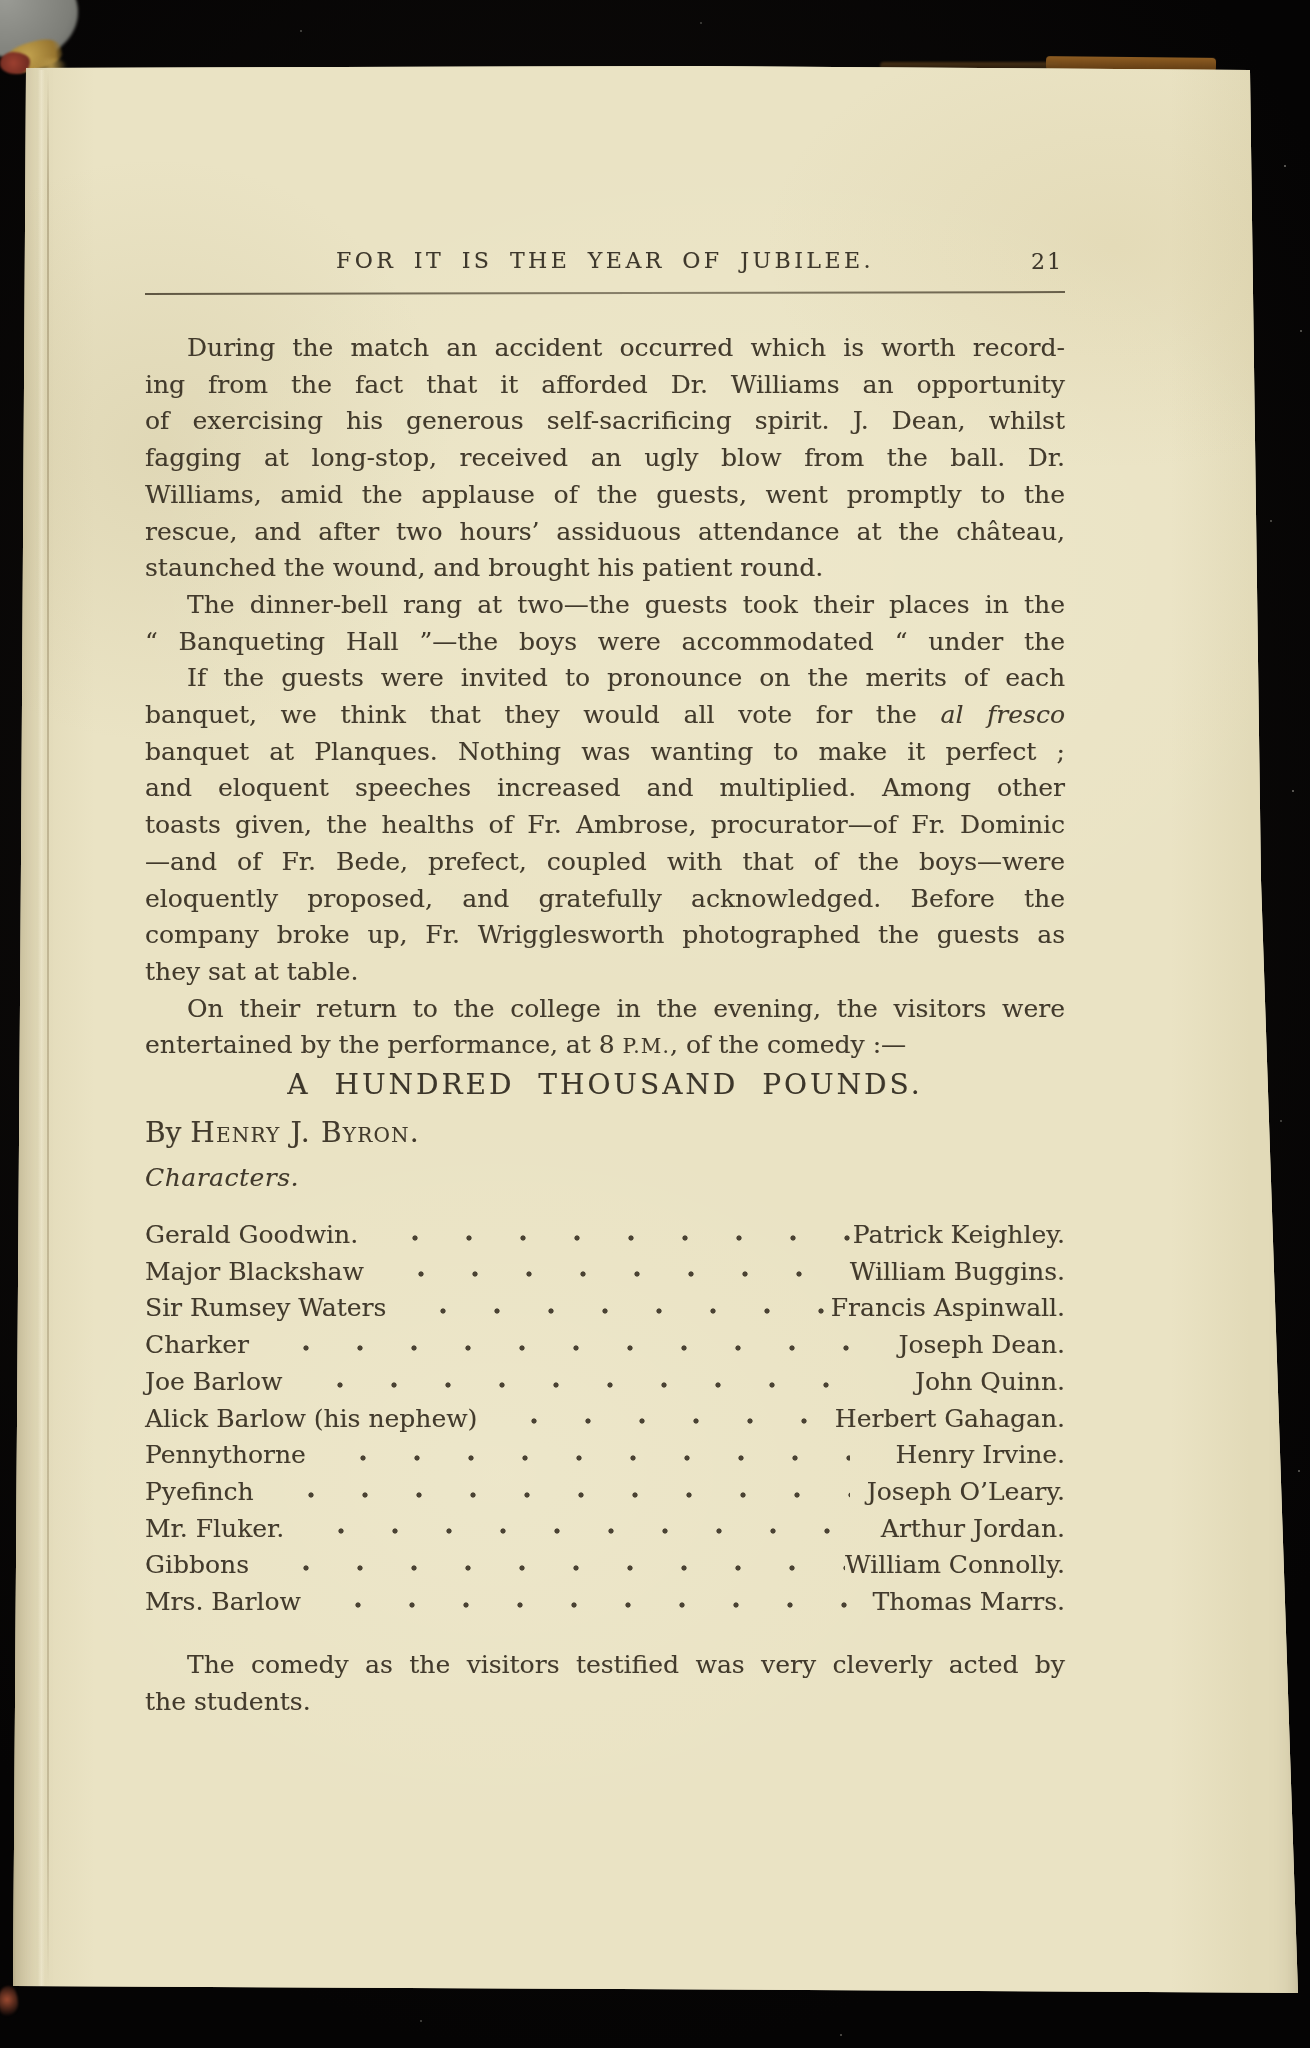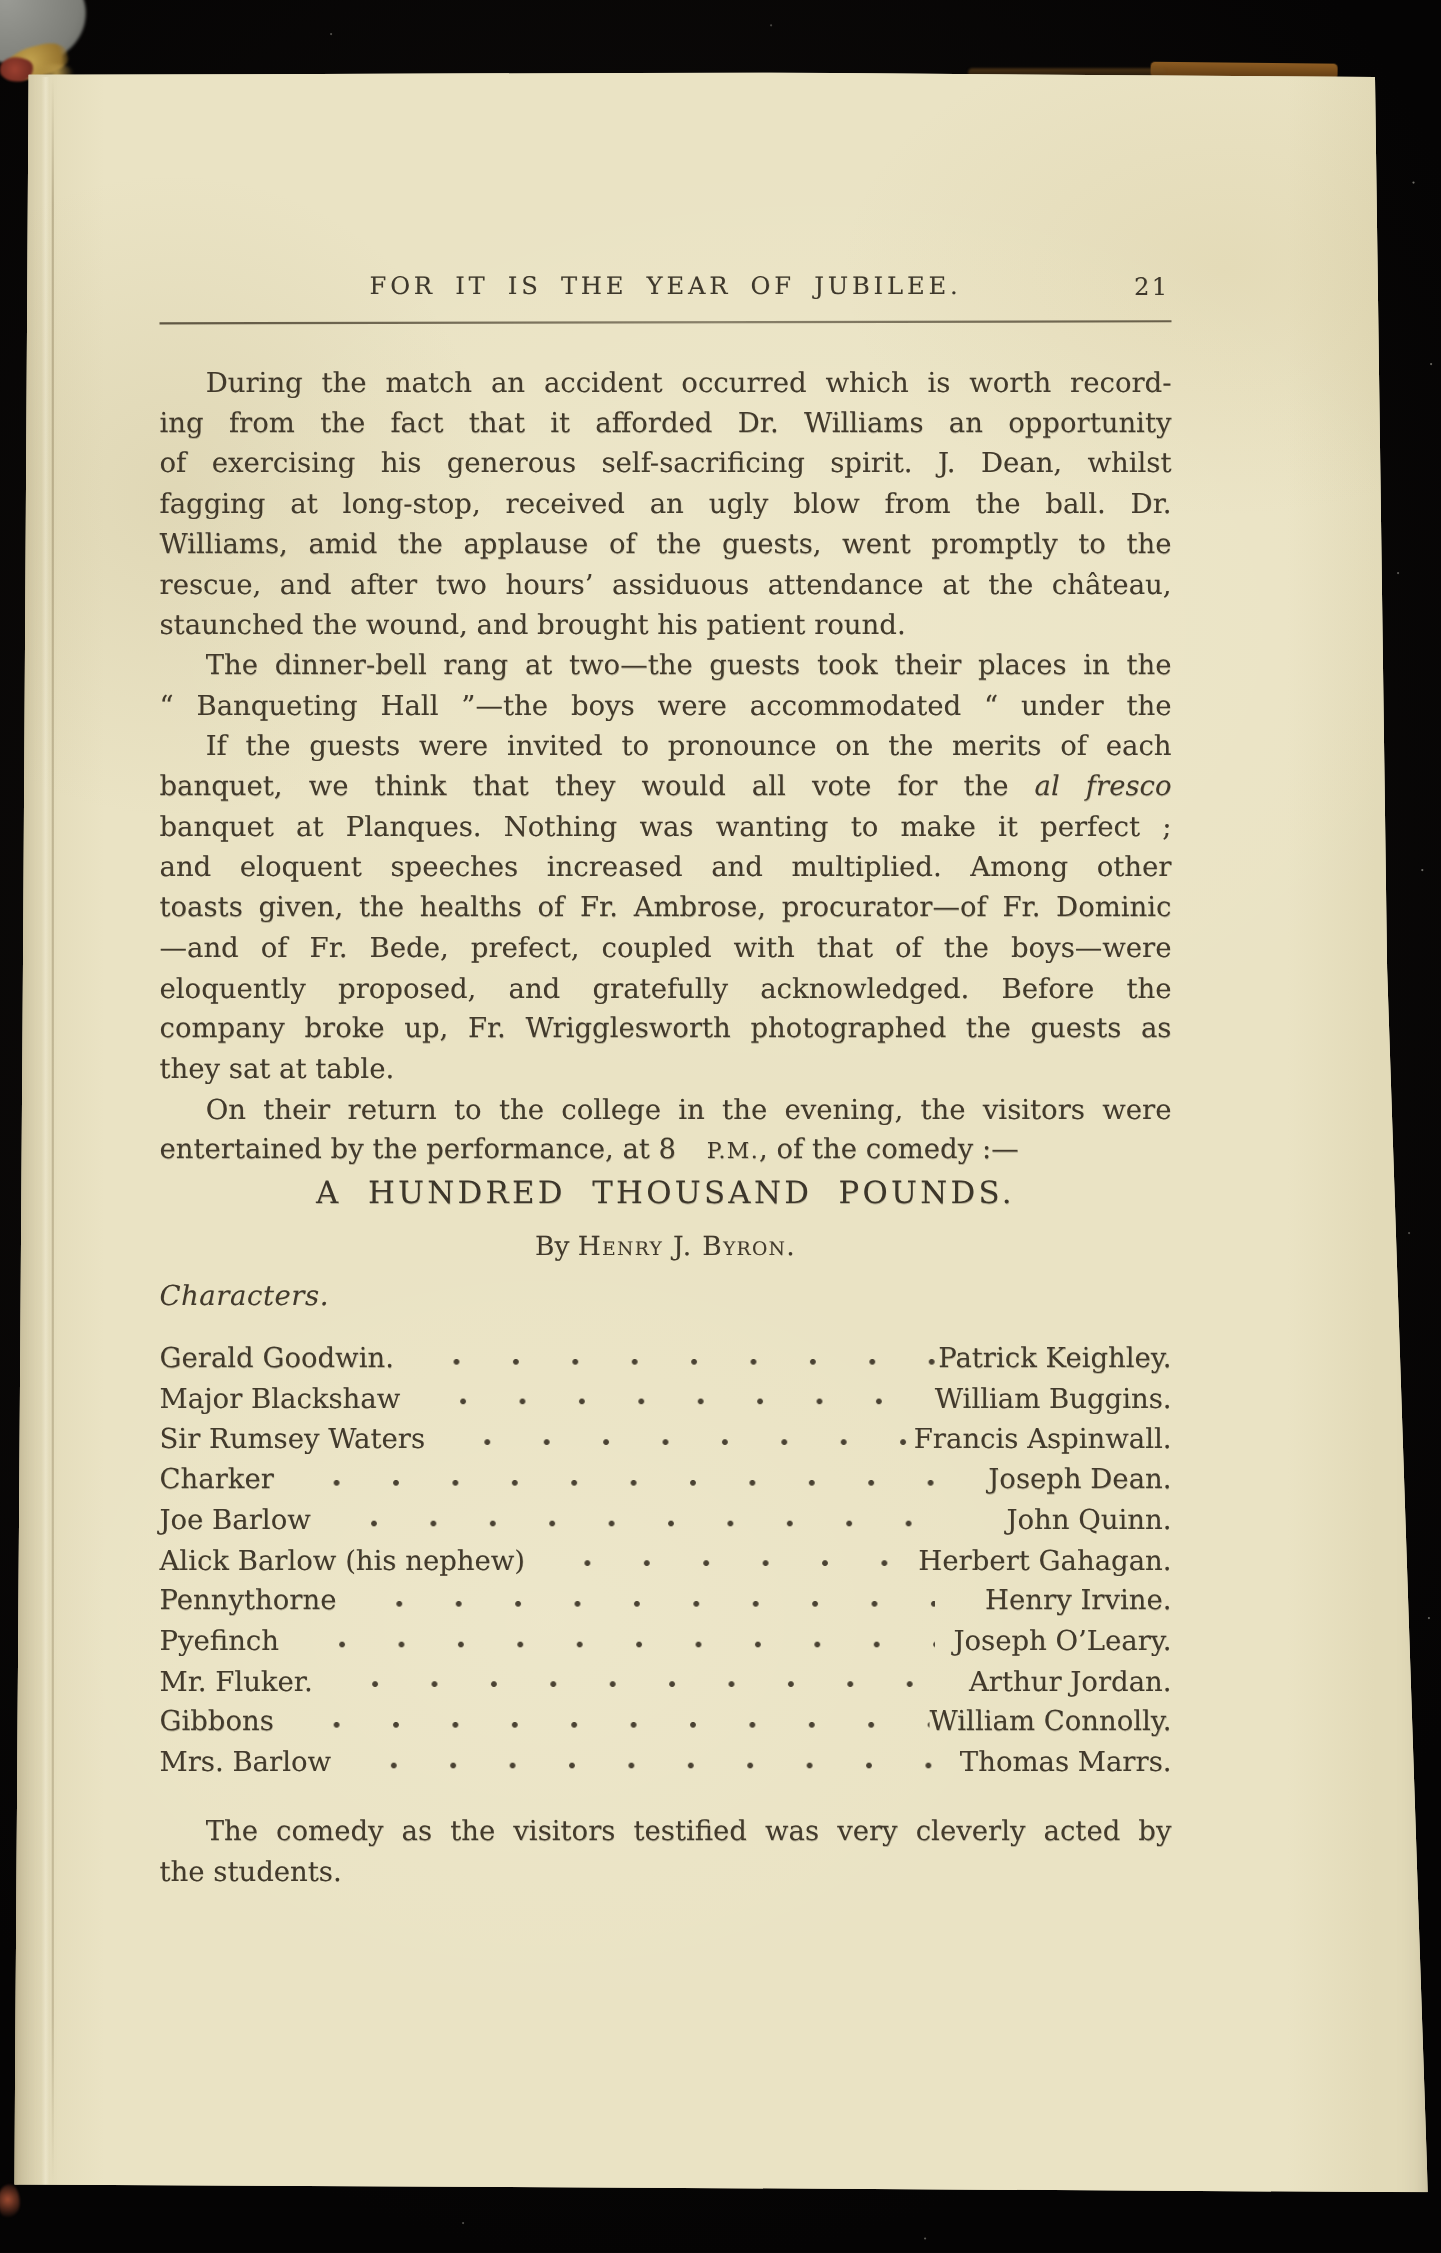--- a/index.html
+++ b/index.html
@@ -59,25 +59,25 @@
   .running-head{position:relative;height:30px;font-size:22px;line-height:30px;
     letter-spacing:3.5px;word-spacing:7px;text-align:center;color:#3e382c;}
   .page-num{position:absolute;right:2px;top:1px;letter-spacing:2px;}
   .rule{margin-top:16px;height:2px;transform:rotate(-.12deg);
     background:linear-gradient(90deg,rgba(72,63,45,.85),rgba(72,63,45,.6) 55%,rgba(72,63,45,.8));}
   .bodytext{margin-top:36px;}
   .ln{white-space:normal;}
   .just{text-align:justify;text-align-last:justify;}
   .ind{text-indent:42px;}
   .it{font-style:italic;}
-  .sc{font-size:.8em;letter-spacing:1.2px;margin-left:20px;}
+  .sc{font-size:.8em;letter-spacing:1.2px;}
   .smallcaps{font-variant:small-caps;letter-spacing:1.2px;}
   .play-title{text-align:center;font-size:28px;line-height:40px;
     letter-spacing:3px;word-spacing:12px;color:#3c362a;}
-  .byline{margin-top:12px;text-align:center;font-size:24px;line-height:32px;}
+  .byline{margin-top:12px;text-align:left;font-size:28px;line-height:32px;}
   .characters{margin-top:12px;font-style:italic;font-size:25px;line-height:34px;letter-spacing:.5px;}
   .cast{margin-top:22px;text-align:right;}
   .cast-row{display:flex;}
   .role{flex:0 0 auto;white-space:nowrap;}
   .leader{flex:1 1 auto;margin-left:16px;
     background-image:radial-gradient(circle,#4a4233 2.2px,rgba(74,66,51,0) 3px);
     background-size:54px 12px;background-repeat:repeat-x;background-position:left 14px bottom 10px;}
   .actor{flex:0 0 215px;white-space:nowrap;overflow:visible;}
   .closing{margin-top:26px;}
 </style>

